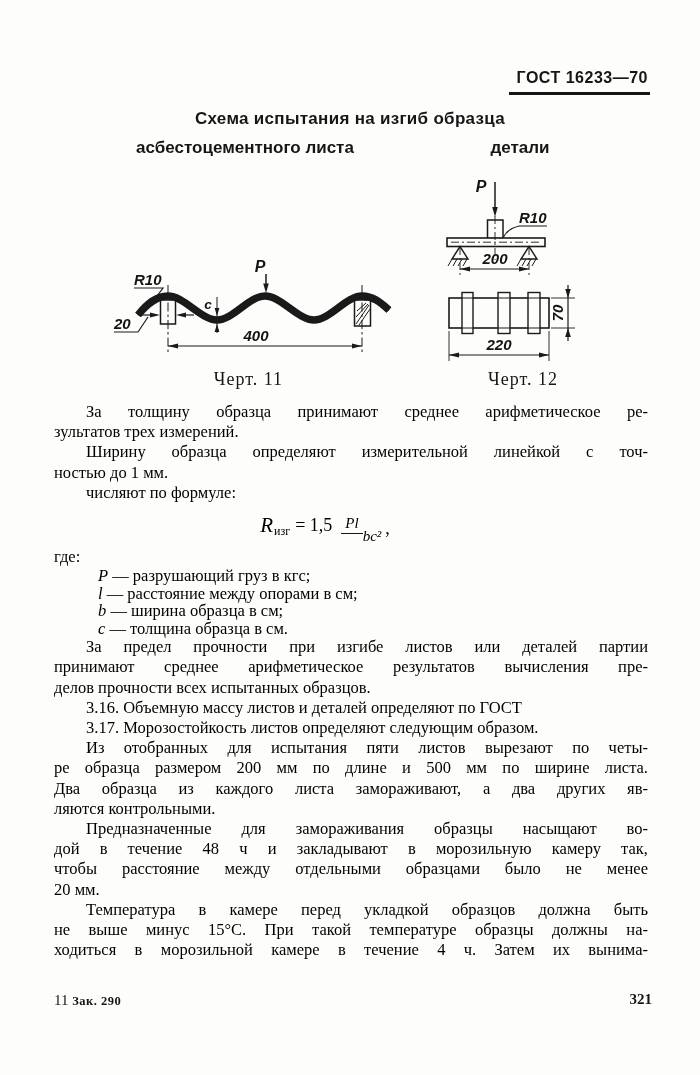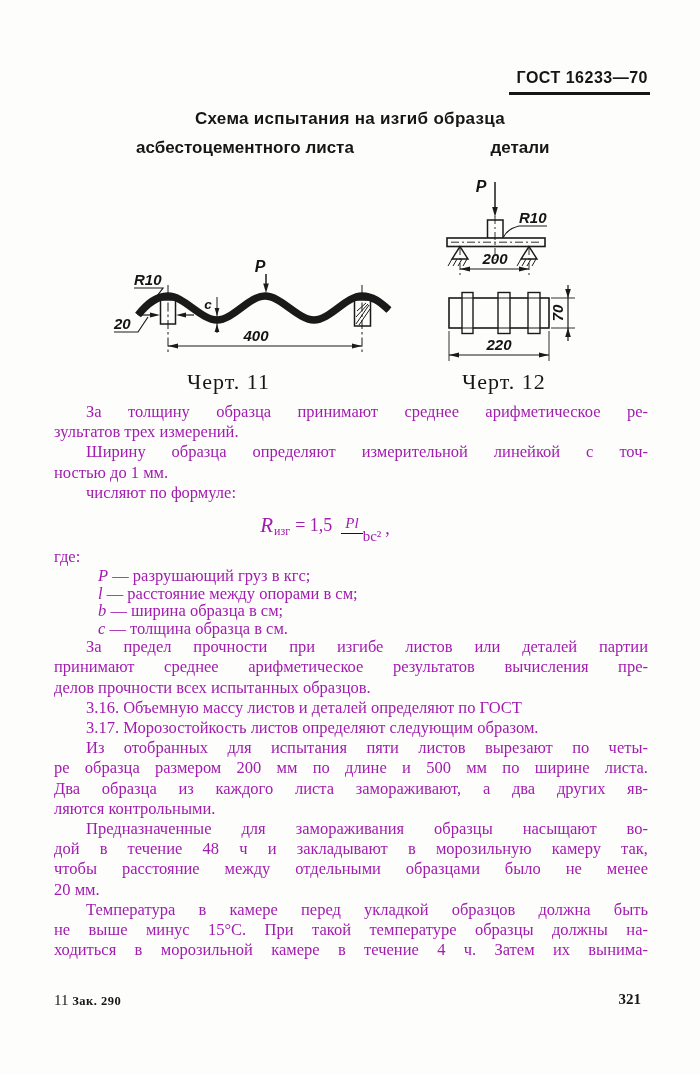--- a/index.html
+++ b/index.html
@@ -18,60 +18,60 @@
     position:absolute;top:109px;left:40px;width:620px;text-align:center;
     font-family:"Liberation Sans",sans-serif;font-weight:bold;font-size:17px;letter-spacing:.3px;
   }
   .subtitle{position:absolute;top:138px;font-family:"Liberation Sans",sans-serif;font-weight:bold;font-size:17px;text-align:center;}
   .subtitle.left{left:100px;width:290px;}
   .subtitle.right{left:440px;width:160px;}
   
   .fig-svg{position:absolute;}
   #fig1{left:80px;top:168px;}
   #fig2{left:425px;top:168px;}
-  .fig-caption{position:absolute;top:369px;width:96px;text-align:left;font-size:22px;letter-spacing:1px;}
+  .fig-caption{position:absolute;top:369px;width:96px;text-align:right;font-size:18px;letter-spacing:1px;}
   #cap1{left:187px;}
   #cap2{left:462px;}
   svg .ln{stroke:#1a1a1a;fill:none;}
   svg .fw{fill:#fdfdfc;}
   svg .fb{fill:#1a1a1a;stroke:none;}
   svg text{fill:#141414;font-family:"Liberation Sans",sans-serif;font-style:italic;font-weight:bold;}
   svg .dim{font-size:15px;}
   svg .dimB{font-size:16px;}
   svg .dimS{font-size:13.5px;}
   
   .body-text{
     position:absolute;left:54px;top:402px;width:594px;
-    font-size:16.5px;line-height:20.2px;color:#a21caf;
+    font-size:16.5px;line-height:20.2px;color:#000000;
   }
   .para{margin:0;}
   .para .tline{text-align:justify;text-align-last:justify;}
   .para .tline:last-child{text-align-last:auto;}
   .para.jlast .tline:last-child{text-align-last:justify;}
   .para.indent .tline:first-child{text-indent:32px;}
   .para.defs{padding-left:44px;line-height:17.5px;}
   .para.defs .tline,.para.plain .tline{text-align:left;text-align-last:auto;}
   .it{font-style:italic;}
   .subs{font-size:11px;vertical-align:-3px;}
   
   .formula{
     display:flex;align-items:center;justify-content:center;
     height:44px;transform:translateX(-26px);
   }
   .f-sym{font-style:italic;font-size:21px;}
   .f-sub{font-size:12px;position:relative;top:6px;left:1px;}
   .f-rel{font-size:18px;margin:0 9px 0 6px;}
   .frac{display:inline-flex;align-items:center;line-height:1.05;}
   .frac .num{font-style:italic;font-size:15px;padding:0 4px 1px;border-bottom:1.5px solid #161616;}
-  .frac .den{font-size:15px;padding-top:1px;margin-top:23px;}
+  .frac .den{font-style:italic;font-size:15px;padding-top:1px;margin-top:23px;}
   .f-tail{font-size:18px;margin-left:4px;position:relative;top:3px;}
   
   .footer-left{position:absolute;left:54px;top:992px;font-size:15px;}
   .footer-left .zak{font-size:12.5px;font-weight:bold;letter-spacing:.5px;}
-  .footer-page{position:absolute;right:59px;top:991px;font-size:15px;font-weight:bold;}
+  .footer-page{position:absolute;right:48px;top:991px;font-size:15px;font-weight:bold;}
 </style>
 </head>
 <body>
 
 <div class="page">
 
   <div class="gost-code">ГОСТ 16233—70</div>
 
   <div class="doc-title">Схема испытания на изгиб образца</div>
   <div class="subtitle left">асбестоцементного листа</div>

